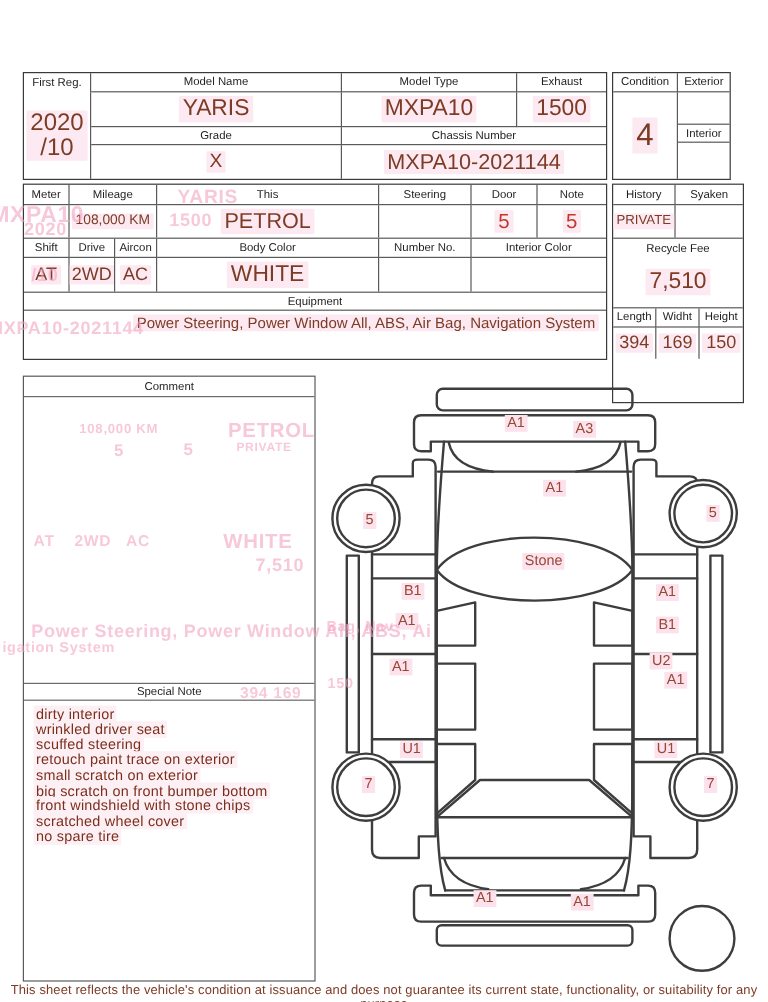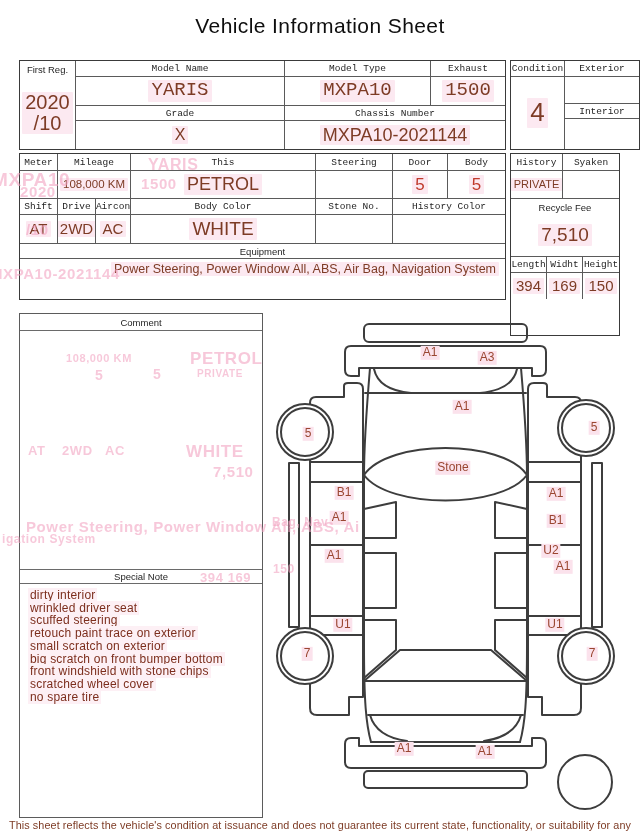--- a/index.html
+++ b/index.html
@@ -12,21 +12,21 @@
   .grid{display:grid;}
   .sec{box-sizing:border-box;}
   .secline{border-bottom:1px solid #5a5a5a;}
   .cell{display:flex;align-items:center;justify-content:center;box-sizing:border-box;
         overflow:hidden;white-space:nowrap;}
   .hdr{font-size:9.5px;color:#1e1e1e;}
   .val{color:#7d3b25;}
   .red{color:#c0392b;}
   .hl{background:#fce9f1;padding:0 3px;line-height:1.12;border-radius:1px;}
   .br{border-right:1px solid #5a5a5a;}
-  .bb{border-bottom:1px solid #5a5a5a;font-family:Liberation Mono, monospace;}
+  .bb{border-bottom:1px solid #5a5a5a;}
   .firstreg{font-size:20px;text-align:center;line-height:1.05;}
   .cond4{font-size:26px;}
   .cb-hdr{height:17px;display:flex;align-items:center;justify-content:center;
           font-size:9.5px;color:#1e1e1e;border-bottom:1px solid #6a6a6a;box-sizing:border-box;}
   .cb-space{height:238px;}
   .cb-sub{height:15px;display:flex;align-items:center;justify-content:center;
           font-size:9.5px;color:#1e1e1e;border-top:1px solid #6a6a6a;
           border-bottom:1px solid #6a6a6a;box-sizing:border-box;}
   #special-notes{padding:5px 8px;}
   .note{font-size:12px;line-height:12.7px;color:#7c2e1d;letter-spacing:.2px;}
@@ -40,21 +40,20 @@
           color:#7d3b25;letter-spacing:.1px;}
   #ghost-layer{position:absolute;inset:0;pointer-events:none;z-index:6;}
   .ghost{position:absolute;color:#f2a2c0;opacity:.58;font-weight:700;white-space:nowrap;
          letter-spacing:.6px;line-height:1;}
 </style>
 </head>
 <body>
 
 <div class="sheet">
 
-  <div class="title">Vehicle Information Sheet</div>
 
   <div class="blk grid" style="left:19px;top:60px;width:487px;height:90px;grid-template-columns:56px 209px 146px 1fr;grid-template-rows:16px 29px 15px 1fr;">
     <div class="cell hdr br" style="grid-area:1/1">First Reg.</div>
     <div class="cell hdr br bb" style="grid-area:1/2">Model Name</div>
     <div class="cell hdr br bb" style="grid-area:1/3">Model Type</div>
     <div class="cell hdr bb" style="grid-area:1/4">Exhaust</div>
     <div class="cell val br" style="grid-area:2/1/5/2">
       <div class="firstreg hl">
         <div>2020</div>
         <div>/10</div>
@@ -72,61 +71,61 @@
     <div class="cell hdr br bb" style="grid-area:3/2">Grade</div>
     <div class="cell hdr bb" style="grid-area:3/3/4/5">Chassis Number</div>
     <div class="cell val br" style="grid-area:4/2;font-size:16px">
         <span class="hl">X</span>
       </div>
     <div class="cell val" style="grid-area:4/3/5/5;font-size:18px">
         <span class="hl">MXPA10-2021144</span>
       </div>
   </div>
 
-  <div class="blk grid" style="left:510px;top:60px;width:130px;height:90px;grid-template-columns:54px 1fr;grid-template-rows:16px 27px 15px 1fr;">
+  <div class="blk grid" style="left:510px;top:60px;width:99px;height:90px;grid-template-columns:54px 1fr;grid-template-rows:16px 27px 15px 1fr;">
     <div class="cell hdr br bb" style="grid-area:1/1">Condition</div>
     <div class="cell hdr bb" style="grid-area:1/2">Exterior</div>
     <div class="cell val br cond4" style="grid-area:2/1/5/2">
         <span class="hl">4</span>
       </div>
     <div class="cell bb" style="grid-area:2/2"></div>
     <div class="cell hdr bb" style="grid-area:3/2">Interior</div>
     <div class="cell" style="grid-area:4/2"></div>
   </div>
 
   <div class="blk" style="left:19px;top:153px;width:487px;height:147px;">
     <div class="sec secline grid" style="height:45px;grid-template-columns:38px 73px 185px 77px 55px 1fr;grid-template-rows:17px 1fr;">
       <div class="cell hdr br bb">Meter</div>
       <div class="cell hdr br bb">Mileage</div>
       <div class="cell hdr br bb">This</div>
       <div class="cell hdr br bb">Steering</div>
       <div class="cell hdr br bb">Door</div>
-      <div class="cell hdr bb">Body</div>
+      <div class="cell hdr bb">Note</div>
       <div class="cell br"></div>
       <div class="cell val br" style="font-size:11.5px">
           <span class="hl">108,000 KM</span>
         </div>
       <div class="cell val br" style="font-size:18px">
           <span class="hl">PETROL</span>
         </div>
       <div class="cell br"></div>
       <div class="cell red br" style="font-size:17px">
           <span class="hl">5</span>
         </div>
       <div class="cell red" style="font-size:17px">
           <span class="hl">5</span>
         </div>
     </div>
     <div class="sec secline grid" style="height:45px;grid-template-columns:38px 38px 35px 185px 77px 1fr;grid-template-rows:16px 1fr;">
       <div class="cell hdr br bb">Shift</div>
       <div class="cell hdr br bb">Drive</div>
       <div class="cell hdr br bb">Aircon</div>
       <div class="cell hdr br bb">Body Color</div>
-      <div class="cell hdr br bb">Stone No.</div>
-      <div class="cell hdr bb">History Color</div>
+      <div class="cell hdr br bb">Number No.</div>
+      <div class="cell hdr bb">Interior Color</div>
       <div class="cell val br" style="font-size:15px">
           <span class="hl">AT</span>
         </div>
       <div class="cell val br" style="font-size:15px">
           <span class="hl">2WD</span>
         </div>
       <div class="cell val br" style="font-size:15px">
           <span class="hl">AC</span>
         </div>
       <div class="cell val br" style="font-size:19px">

